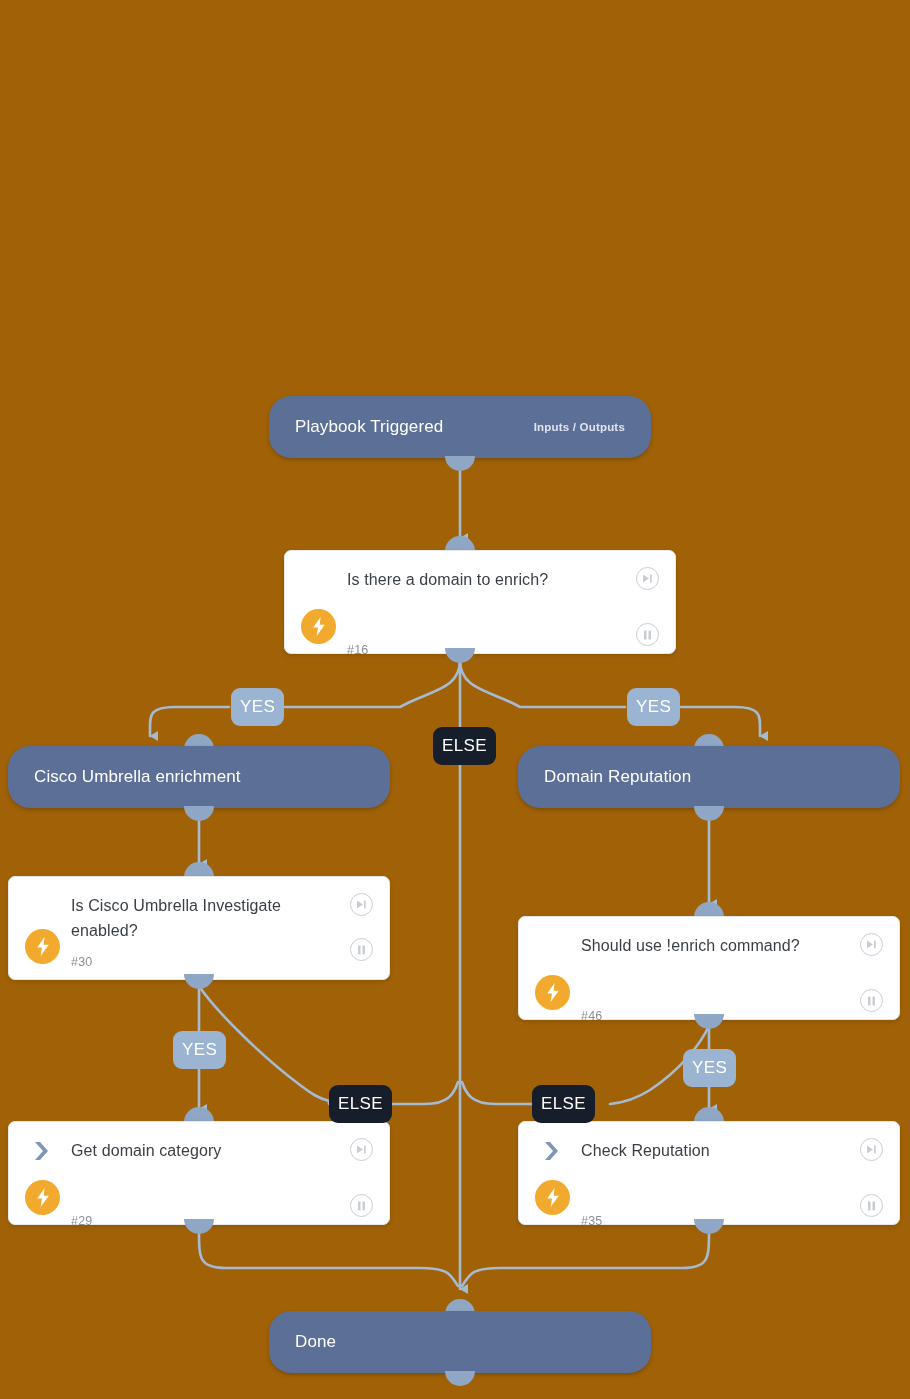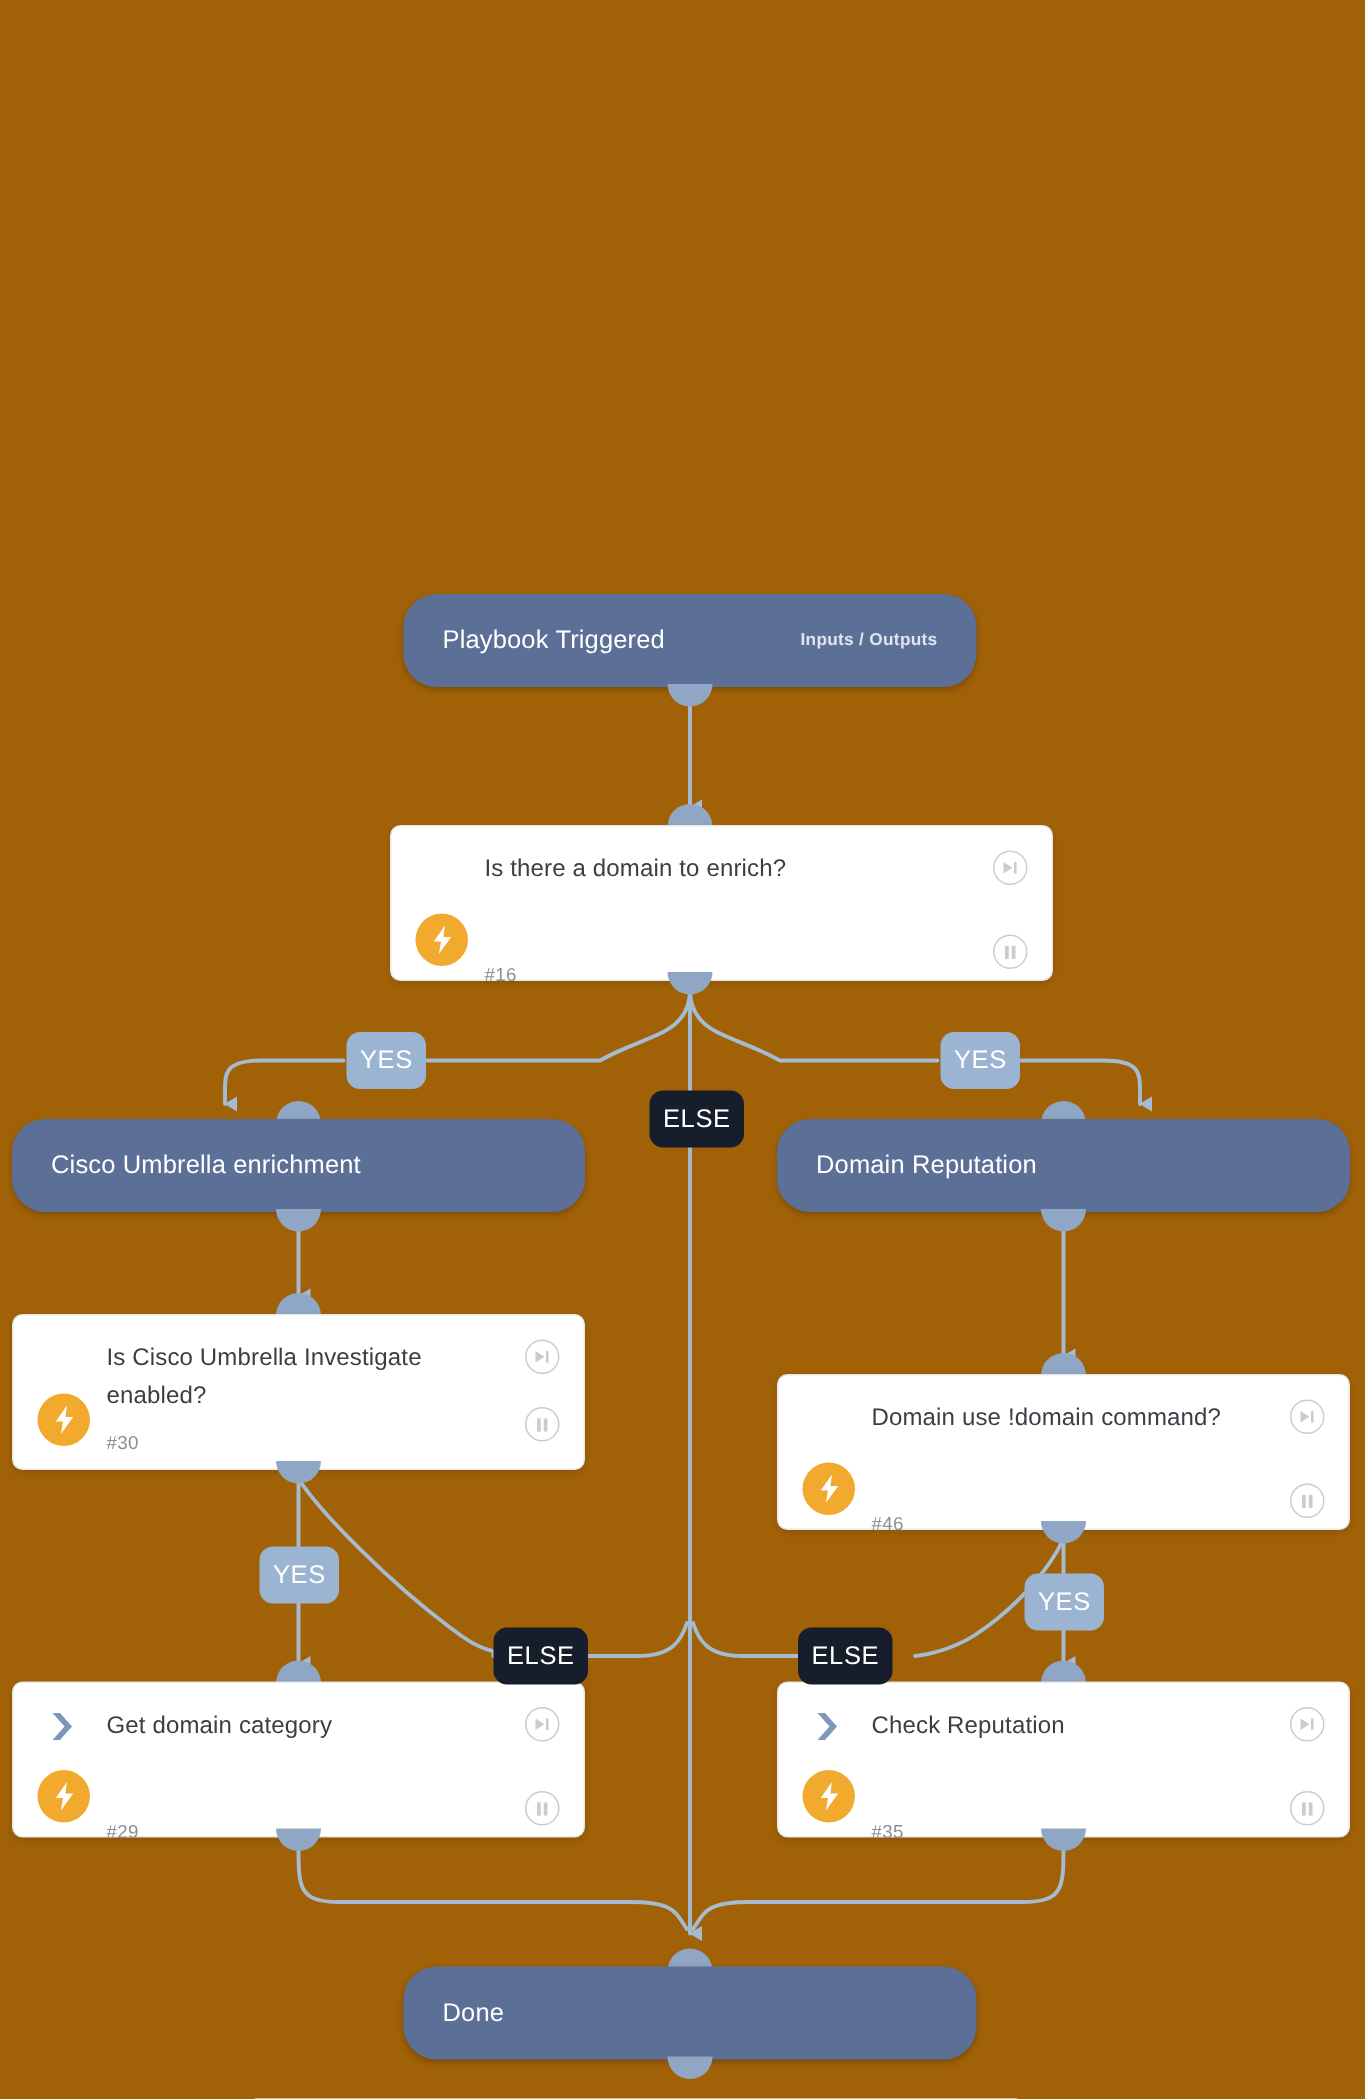--- a/index.html
+++ b/index.html
@@ -213,21 +213,21 @@
     </g>
   </svg>
 
   <div class="node pill" style="left:269px; top:396px; width:382px; height:62px;">
     <span class="pill-title">Playbook Triggered</span>
     <span class="pill-sub">Inputs / Outputs</span>
   </div>
   <div class="port port-out" style="left:460px; top:456px;"></div>
 
   <div class="port port-in" style="left:460px; top:536px;"></div>
-  <div class="node card" style="left:260px; top:550px; width:442px; height:104px;">
+  <div class="node card" style="left:284px; top:550px; width:392px; height:104px;">
     <div class="card-top">
       <span class="type-icon">
         <span class="diamond"></span>
       </span>
       <span class="card-title">Is there a domain to enrich?</span>
       <span class="ctl ctl-play">
         <svg width="11" height="9" viewBox="0 0 11 9">
           <path d="M1,0.6 L7,4.5 L1,8.4 Z" fill="#c9cdd2"></path>
           <rect x="8" y="0.6" width="1.7" height="7.8" fill="#c9cdd2"></rect>
         </svg>
@@ -292,21 +292,21 @@
     </div>
   </div>
   <div class="port port-out" style="left:199px; top:974px;"></div>
 
   <div class="port port-in" style="left:709px; top:902px;"></div>
   <div class="node card" style="left:518px; top:916px; width:382px; height:104px;">
     <div class="card-top">
       <span class="type-icon">
         <span class="diamond"></span>
       </span>
-      <span class="card-title">Domain use !domain command?</span>
+      <span class="card-title">Should use !enrich command?</span>
       <span class="ctl ctl-play">
         <svg width="11" height="9" viewBox="0 0 11 9">
           <path d="M1,0.6 L7,4.5 L1,8.4 Z" fill="#c9cdd2"></path>
           <rect x="8" y="0.6" width="1.7" height="7.8" fill="#c9cdd2"></rect>
         </svg>
       </span>
     </div>
     <div class="card-bottom">
       <span class="bolt-badge">
         <svg width="14" height="19" viewBox="0 0 14 19">

